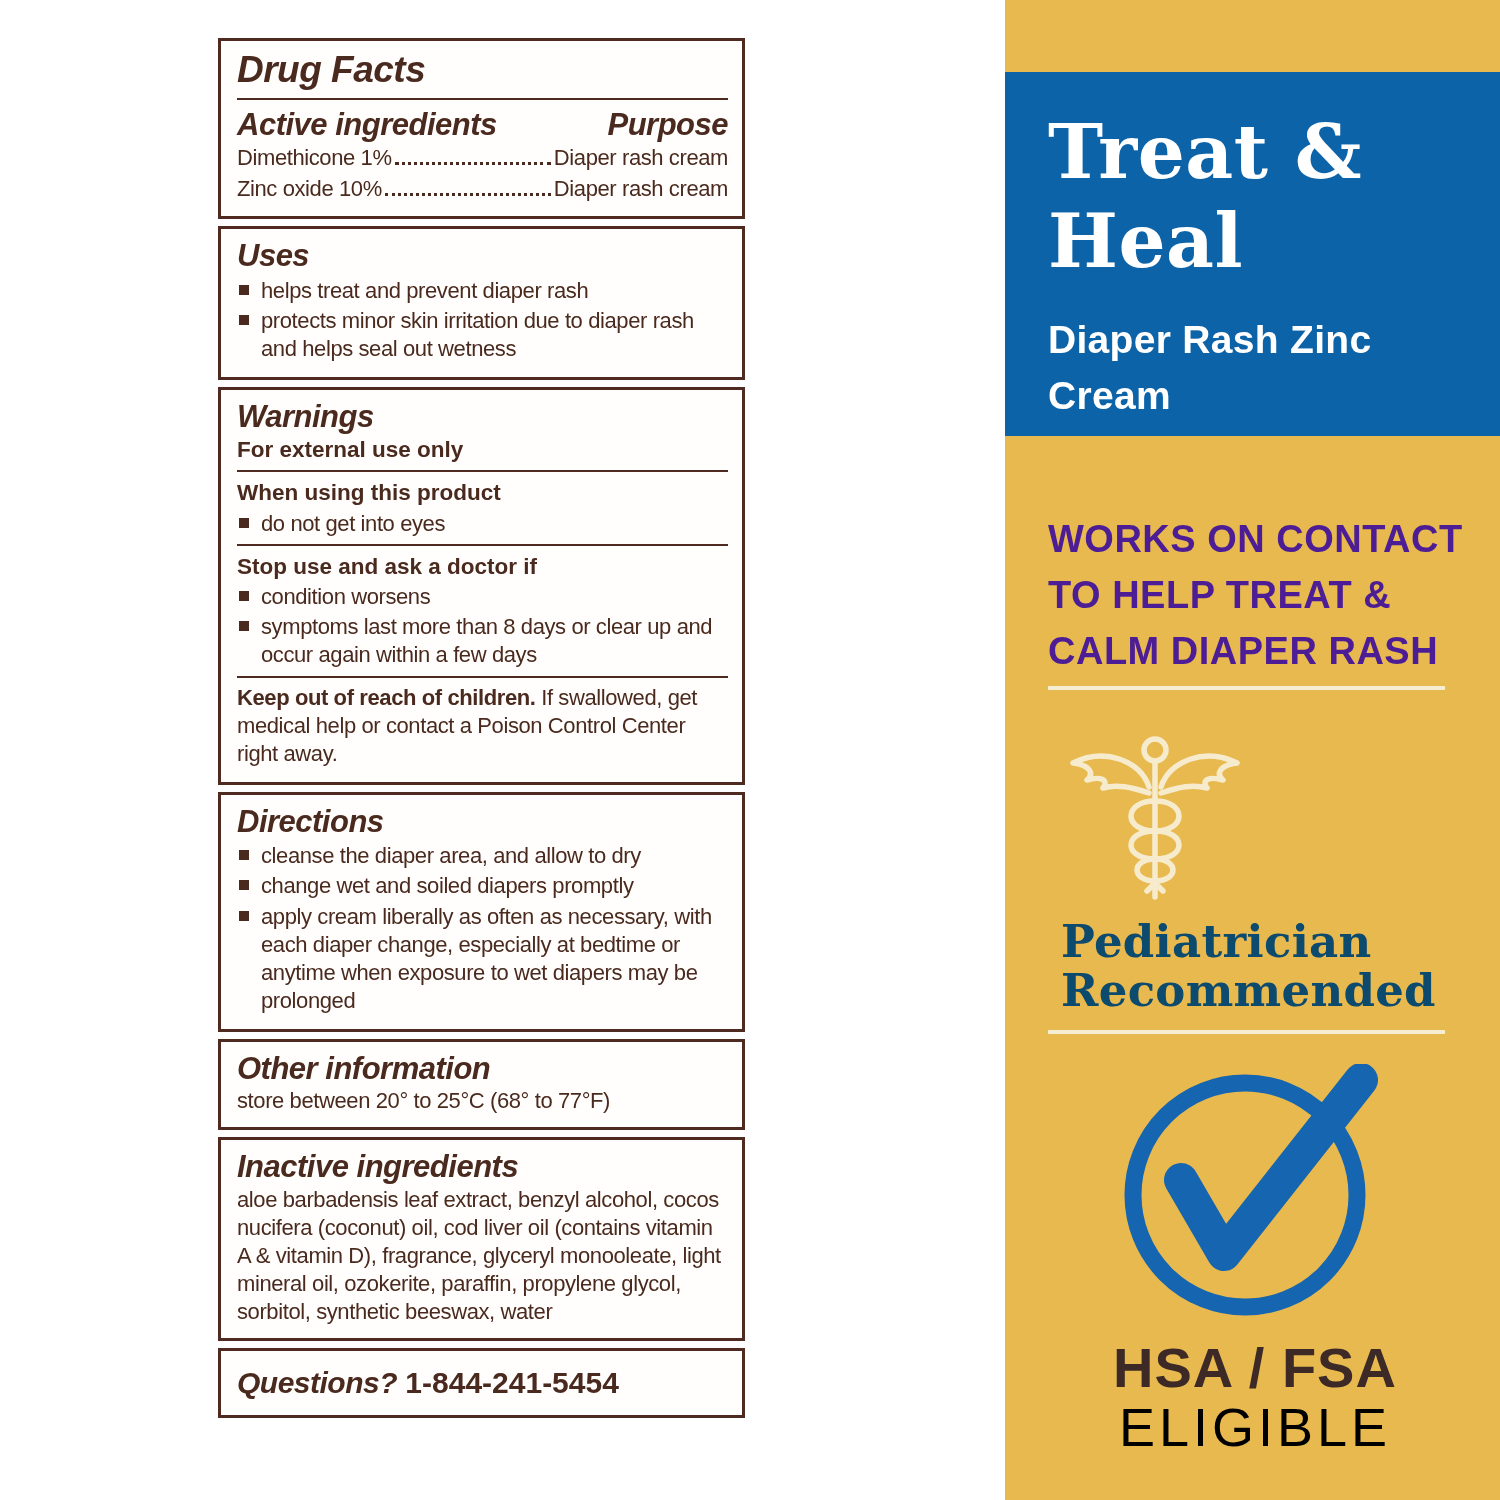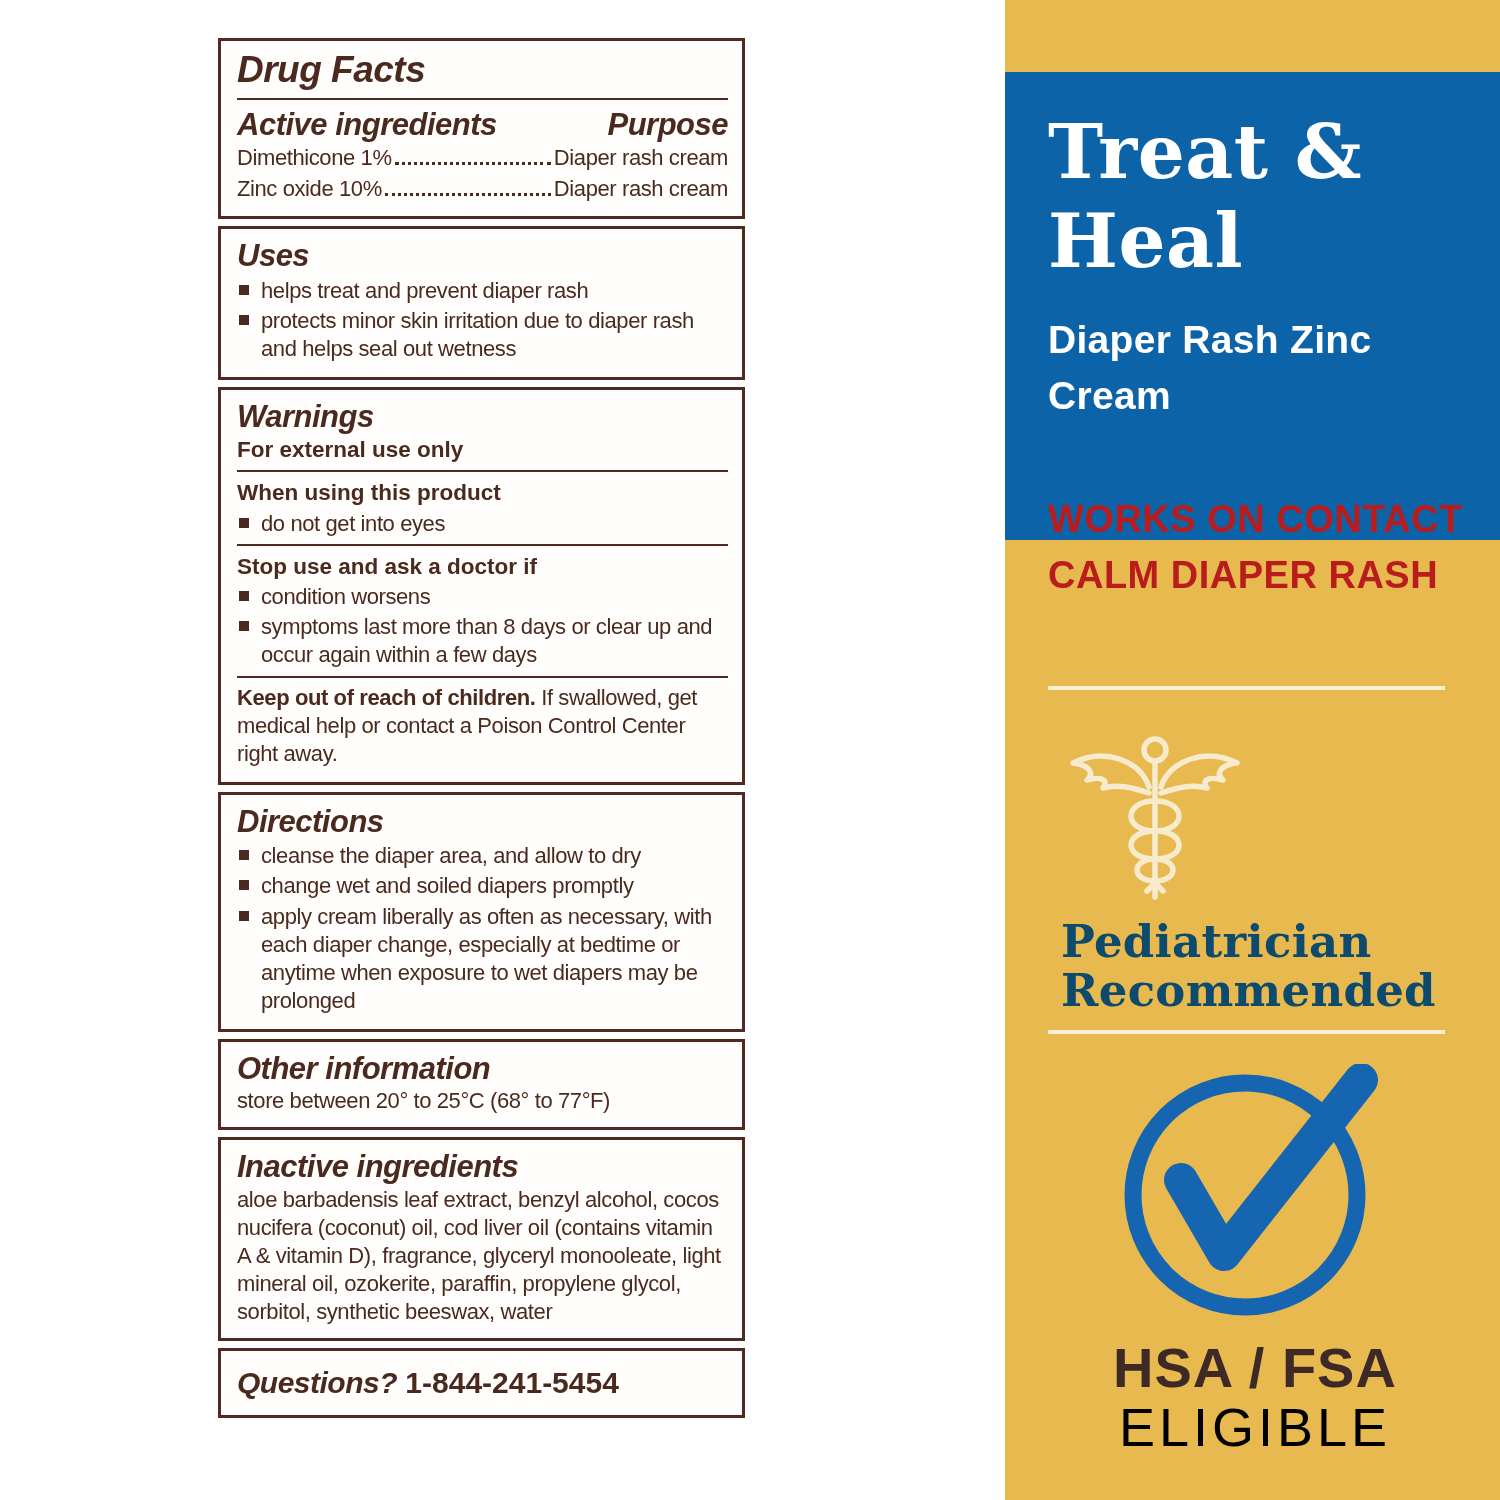--- a/index.html
+++ b/index.html
@@ -25,32 +25,32 @@
   .bullets{margin:2px 0 0 0;padding:0;list-style:none;}
   .bullets li{position:relative;padding-left:24px;margin:2px 0;}
   .bullets li::before{
     content:"";position:absolute;left:2px;top:8px;width:10px;height:10px;background:#4a2a1e;
   }
   .bold{font-weight:bold;}
 
   
   .panel{position:absolute;left:1005px;top:0;width:495px;height:1500px;background:#e8b94f;}
   .panel-blue{
-    position:absolute;left:0;top:72px;width:495px;height:468px;background:#0d63a8;
+    position:absolute;left:0;top:72px;width:495px;height:364px;background:#0d63a8;
     box-sizing:border-box;padding:36px 20px 0 43px;
   }
   .headline{
     font-family:"DejaVu Serif", serif;font-weight:bold;color:#ffffff;
     font-size:74px;line-height:1.2;letter-spacing:0.5px;
   }
   .subhead{
     margin-top:26px;font-weight:bold;color:#ffffff;font-size:39px;line-height:1.45;letter-spacing:0.3px;
   }
   .claim{
-    position:absolute;left:43px;top:492px;font-weight:bold;color:#b91c1c;
+    position:absolute;left:43px;top:512px;font-weight:bold;color:#4c1d95;
     font-size:38px;line-height:1.47;letter-spacing:0.5px;
   }
   .divider{position:absolute;left:43px;width:397px;height:4px;background:#f6eed2;}
   .divider-1{top:686px;}
   .divider-2{top:1030px;}
   .caduceus{position:absolute;left:56px;top:735px;}
   .pediatrician{
     position:absolute;left:56px;top:918px;
     font-family:"DejaVu Serif", serif;font-weight:bold;color:#0c4a6e;
     font-size:45px;line-height:1.08;letter-spacing:0.3px;
@@ -149,20 +149,21 @@
         <div>Heal</div>
       </div>
       <div class="subhead">
         <div>Diaper Rash Zinc</div>
         <div>Cream</div>
       </div>
     </div>
 
     <div class="claim">
       <div>WORKS ON CONTACT</div>
+      <div>TO HELP TREAT &amp;</div>
       <div>CALM DIAPER RASH</div>
     </div>
 
     <div class="divider divider-1"></div>
 
     <svg class="caduceus" width="188" height="168" viewBox="0 0 188 168" fill="none">
       <g stroke="#f6eccd" stroke-width="5.5" fill="none" stroke-linecap="round" stroke-linejoin="round">
         <circle cx="94" cy="15" r="11"></circle>
         <line x1="94" y1="27" x2="94" y2="148"></line>
         <path d="M94 148 L86 156 M94 148 L102 156 M94 148 L94 162"></path>

